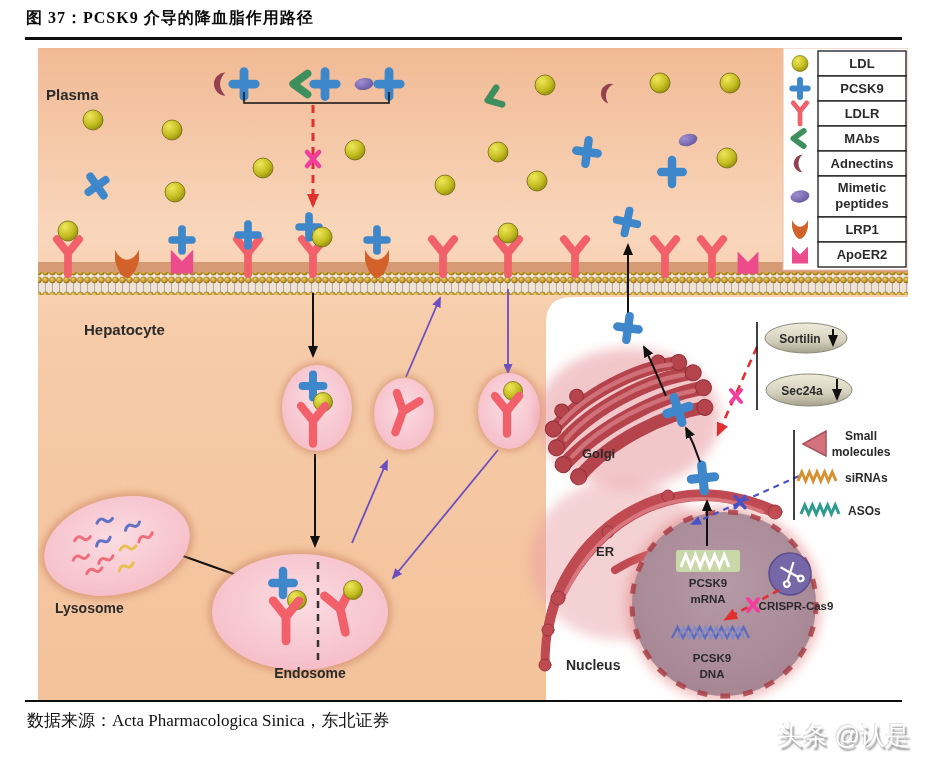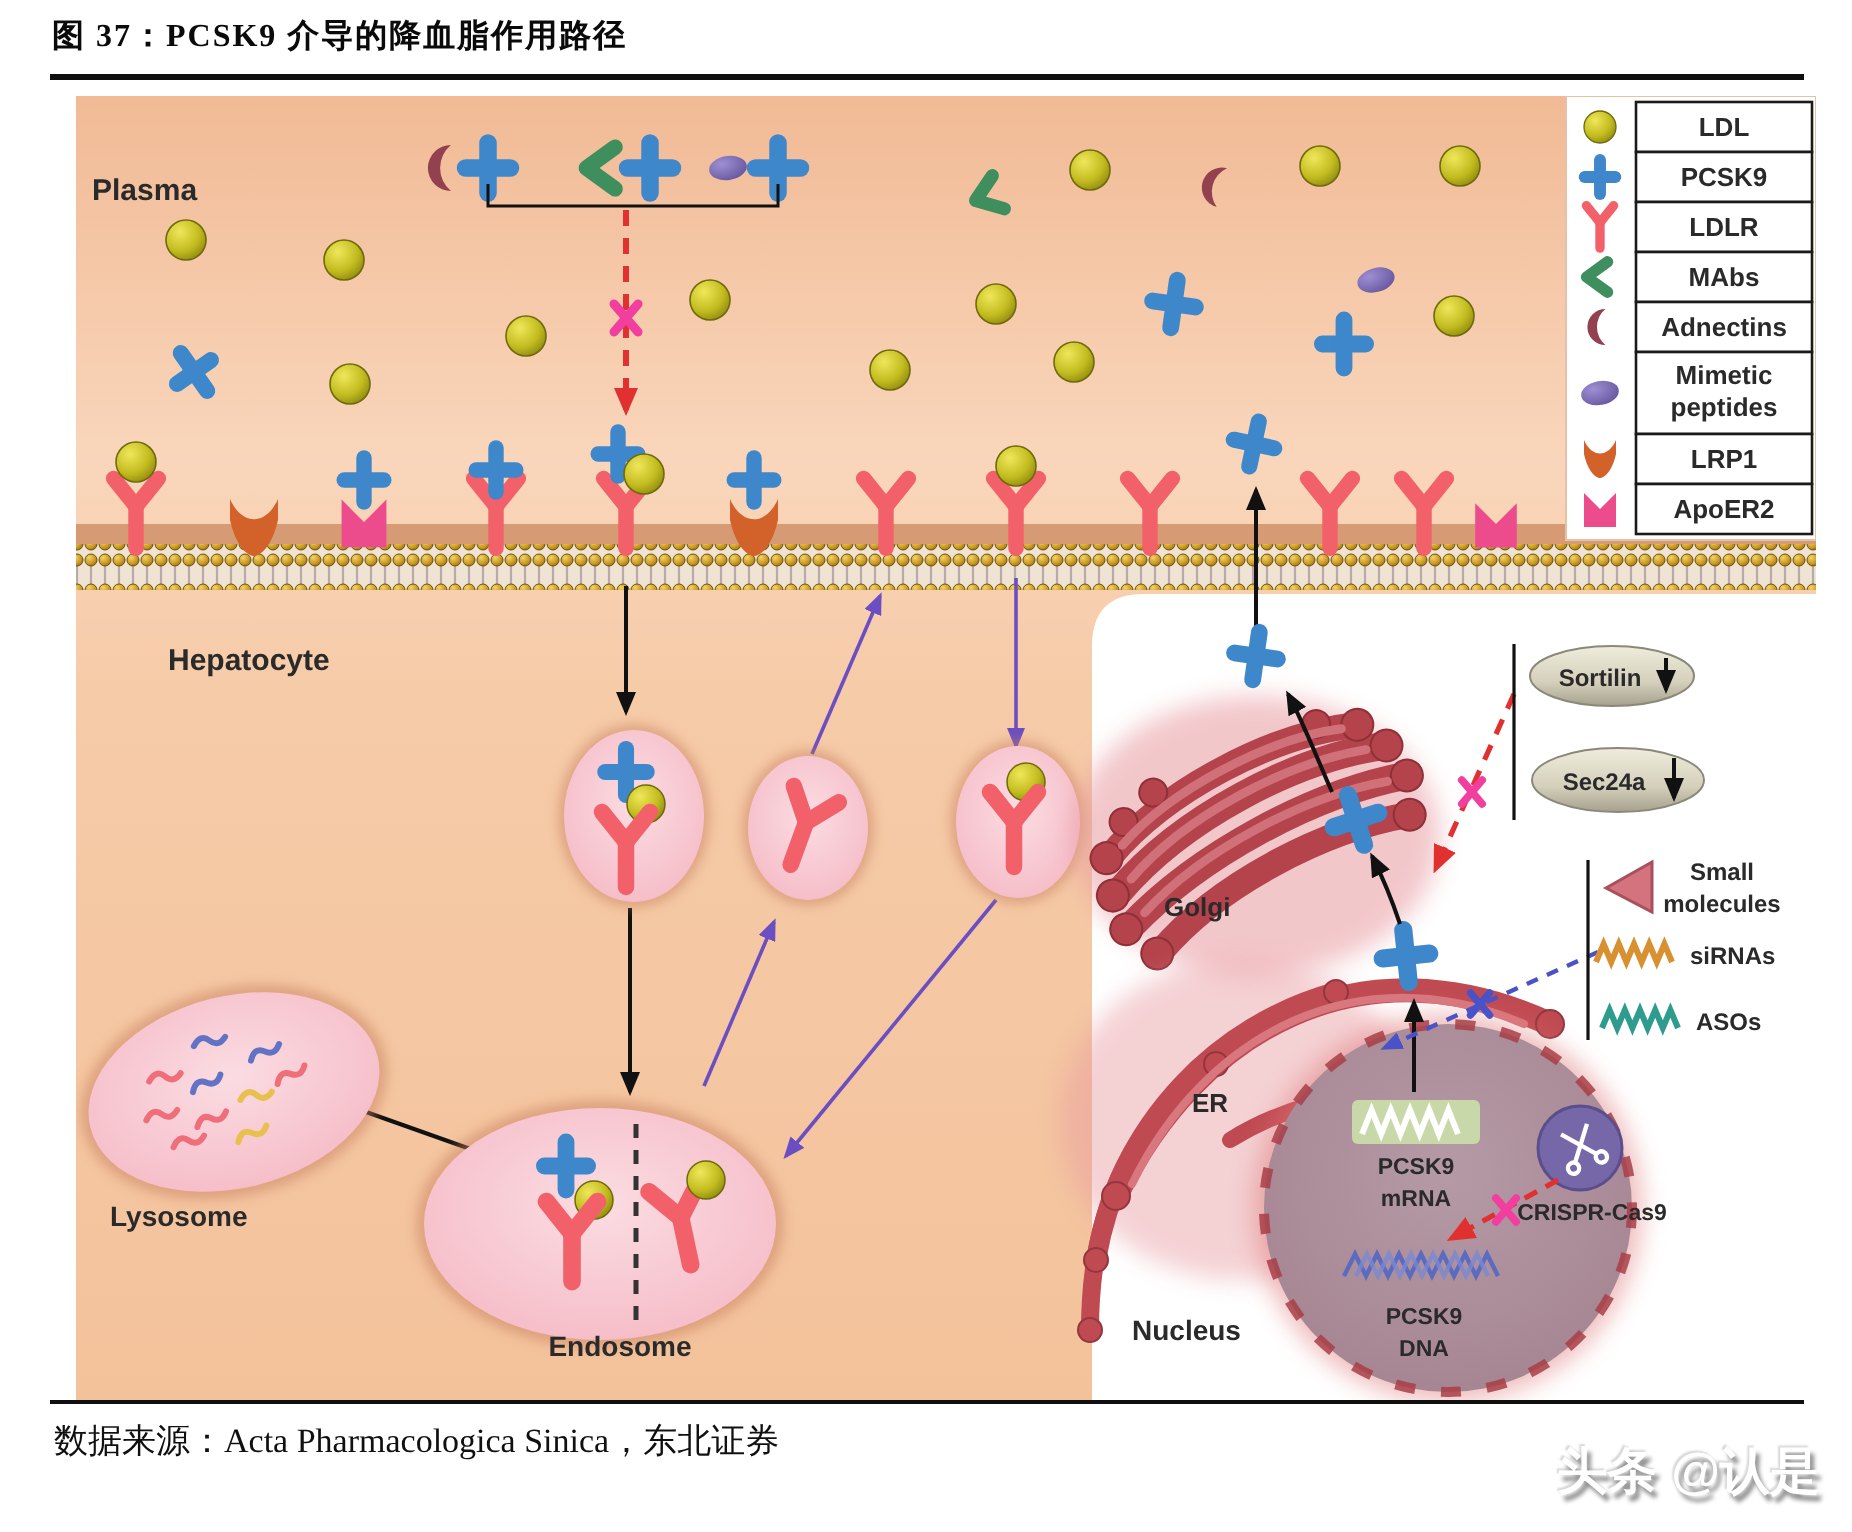--- a/index.html
+++ b/index.html
@@ -4,21 +4,21 @@
 <style>
   html,body{margin:0;padding:0;background:#ffffff;}
   .page{position:relative;width:926px;height:766px;background:#fff;overflow:hidden;
         font-family:"Liberation Sans",sans-serif;}
   .fig-title{position:absolute;left:26px;top:8px;font-family:"Liberation Serif",serif;
              font-weight:bold;font-size:16px;color:#0a0a0a;letter-spacing:1px;}
   .title-rule{position:absolute;left:25px;top:37px;width:877px;height:3px;background:#0f0f0f;}
   .bottom-rule{position:absolute;left:25px;top:700px;width:877px;height:2px;background:#0f0f0f;}
   .source-line{position:absolute;left:27px;top:709px;font-family:Liberation Serif, serif;
                font-size:17px;color:#101010;}
-  .watermark{position:absolute;right:16px;top:719px;font-size:25px;font-weight:bold;
+  .watermark{position:absolute;right:16px;top:719px;font-size:25px;font-weight:normal;
              color:#ffffff;text-shadow:2px 3px 2px #8f8f8f,-1px -1px 1px #d8d8d8;}
   svg{position:absolute;left:38px;top:48px;}
   text{font-family:"Liberation Sans",sans-serif;font-weight:bold;fill:#2a2a2a;}
   .f15{font-size:15px}.f14{font-size:14px}.f13{font-size:13px}
   .f12{font-size:12px}.f11{font-size:11.5px}
   .legend-label{font-size:13px;text-anchor:middle;}
 </style>
 </head>
 <body>
 

